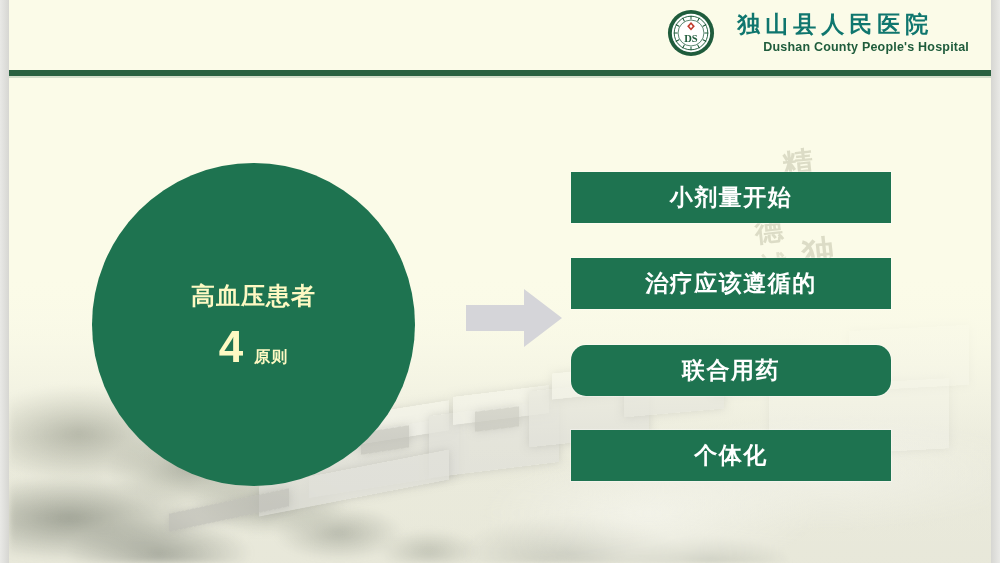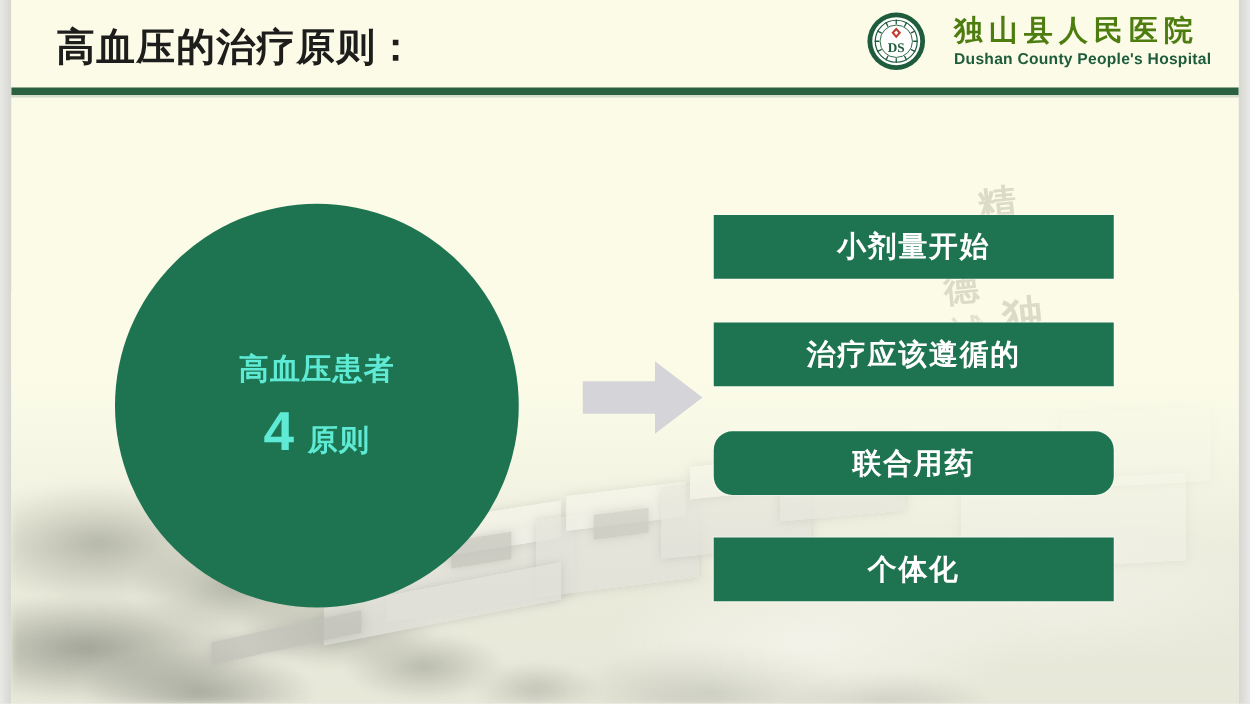--- a/index.html
+++ b/index.html
@@ -168,50 +168,51 @@
   }
   .logo-text {
     display: flex;
     flex-direction: column;
     align-items: flex-start;
     line-height: 1;
   }
   .logo-cn {
     font-size: 23px;
     font-weight: 700;
-    color: #4d7c0f;
+    color: #0f766e;
     letter-spacing: 5px;
     font-family: "Liberation Serif", "DejaVu Serif", serif;
     white-space: nowrap;
   }
   .logo-en {
     margin-top: 5px;
     font-size: 12.5px;
     font-weight: 700;
     color: #1f5c3c;
     letter-spacing: 0.2px;
     white-space: nowrap;
+    margin-left: 26px;
   }
 
   
   .circle {
     position: absolute;
     left: 83px;
     top: 163px;
     width: 323px;
     height: 323px;
     border-radius: 50%;
     background: #1e7350;
     display: flex;
     flex-direction: column;
     align-items: center;
     justify-content: center;
   }
   .circle-line {
-    color: #5eead4;
+    color: #fef9c3;
     font-weight: 700;
     font-size: 24px;
     letter-spacing: 1px;
     text-align: center;
     line-height: 1.35;
     white-space: nowrap;
   }
   .circle-line.l1 { margin-bottom: 12px; }
   .circle-line.l2 { margin-bottom: 10px; }
   .circle-line.l3 {
@@ -219,21 +220,21 @@
     align-items: baseline;
     gap: 11px;
   }
   .circle-num {
     font-size: 44px;
     font-weight: 700;
     line-height: 1;
     letter-spacing: 0;
   }
   .circle-unit {
-    font-size: 24px;
+    font-size: 16px;
     font-weight: 700;
   }
 
   
   .arrow {
     position: absolute;
     left: 457px;
     top: 287px;
     width: 98px;
     height: 62px;
@@ -302,21 +303,20 @@
       </div>
       <div class="layer photo-topfade"></div>
     </div>
 
     <div class="watermark" style="left:773px;top:143px;font-size:31px;">精</div>
     <div class="watermark" style="left:746px;top:212px;font-size:28px;">德</div>
     <div class="watermark" style="left:793px;top:231px;font-size:33px;">独</div>
     <div class="watermark" style="left:753px;top:248px;font-size:26px;opacity:.8;">诚</div>
 
     <div class="header">
-      <div class="slide-title">高血压的治疗原则：</div>
 
       <div class="logo">
         <svg class="logo-mark" viewBox="0 0 100 100">
           <circle cx="50" cy="50" r="48" fill="#1f5c3c"></circle>
           <circle cx="50" cy="50" r="40" fill="#ffffff"></circle>
           <circle cx="50" cy="50" r="35" fill="none" stroke="#1f5c3c" stroke-width="2"></circle>
           <circle cx="50" cy="50" r="27" fill="none" stroke="#1f5c3c" stroke-width="1.5"></circle>
 
           <g stroke="#1f5c3c" stroke-width="2.2" stroke-linecap="round">
             <line x1="50" y1="15" x2="50" y2="21"></line>

